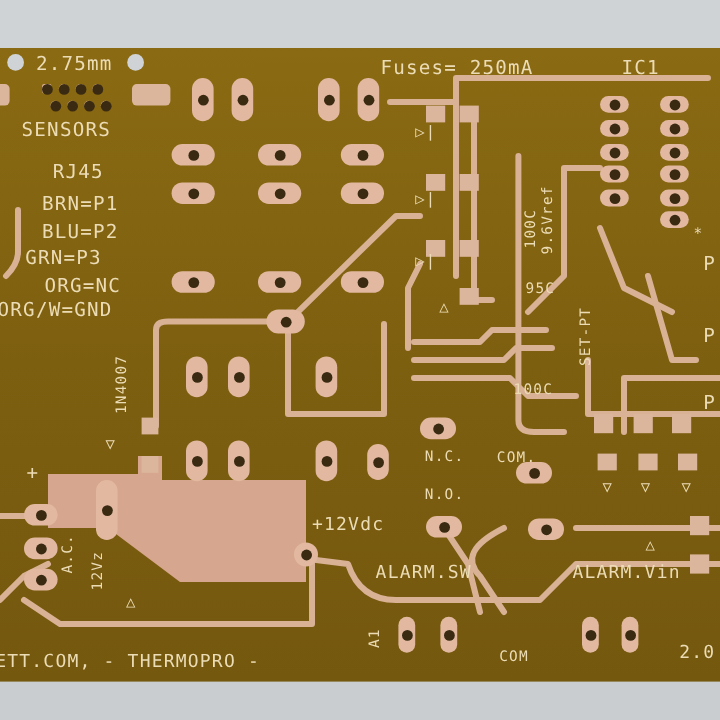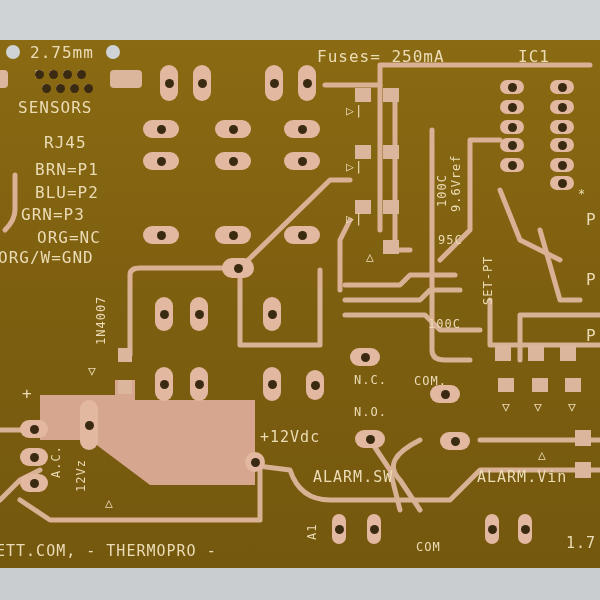--- a/index.html
+++ b/index.html
@@ -142,21 +142,21 @@
 <div class="silk sm" style="left:354px;top:406px;">N.O.</div>
 <div class="silk lg" style="left:22px;top:386px;">+</div>
 <div class="silk sm vert" style="left:50px;top:478px;">A.C.</div>
 <div class="silk sm vert" style="left:75px;top:492px;">12Vz</div>
 <div class="silk" style="left:260px;top:430px;">+12Vdc</div>
 <div class="silk" style="left:313px;top:470px;">ALARM.SW</div>
 <div class="silk" style="left:453px;top:470px;margin-left:24px;">ALARM.Vin</div>
 <div class="silk sm vert" style="left:306px;top:540px;">A1</div>
 <div class="silk sm" style="left:416px;top:541px;">COM</div>
 <div class="silk" style="left:-4px;top:544px;">ETT.COM, - THERMOPRO -</div>
-<div class="silk" style="left:566px;top:536px;">1.7</div>
+<div class="silk" style="left:566px;top:536px;">2.0</div>
 <div class="silk lg" style="left:586px;top:212px;">P</div>
 <div class="silk lg" style="left:586px;top:272px;">P</div>
 <div class="silk lg" style="left:586px;top:328px;">P</div>
 <div class="silk sm" style="left:578px;top:188px;">*</div>
 
 <div class="silk" style="left:346px;top:104px;font-size:13px;">▷|</div>
 <div class="silk" style="left:346px;top:160px;font-size:13px;">▷|</div>
 <div class="silk" style="left:346px;top:212px;font-size:13px;">▷|</div>
 <div class="silk" style="left:88px;top:364px;font-size:13px;">▽</div>
 <div class="silk" style="left:366px;top:250px;font-size:13px;">△</div>

